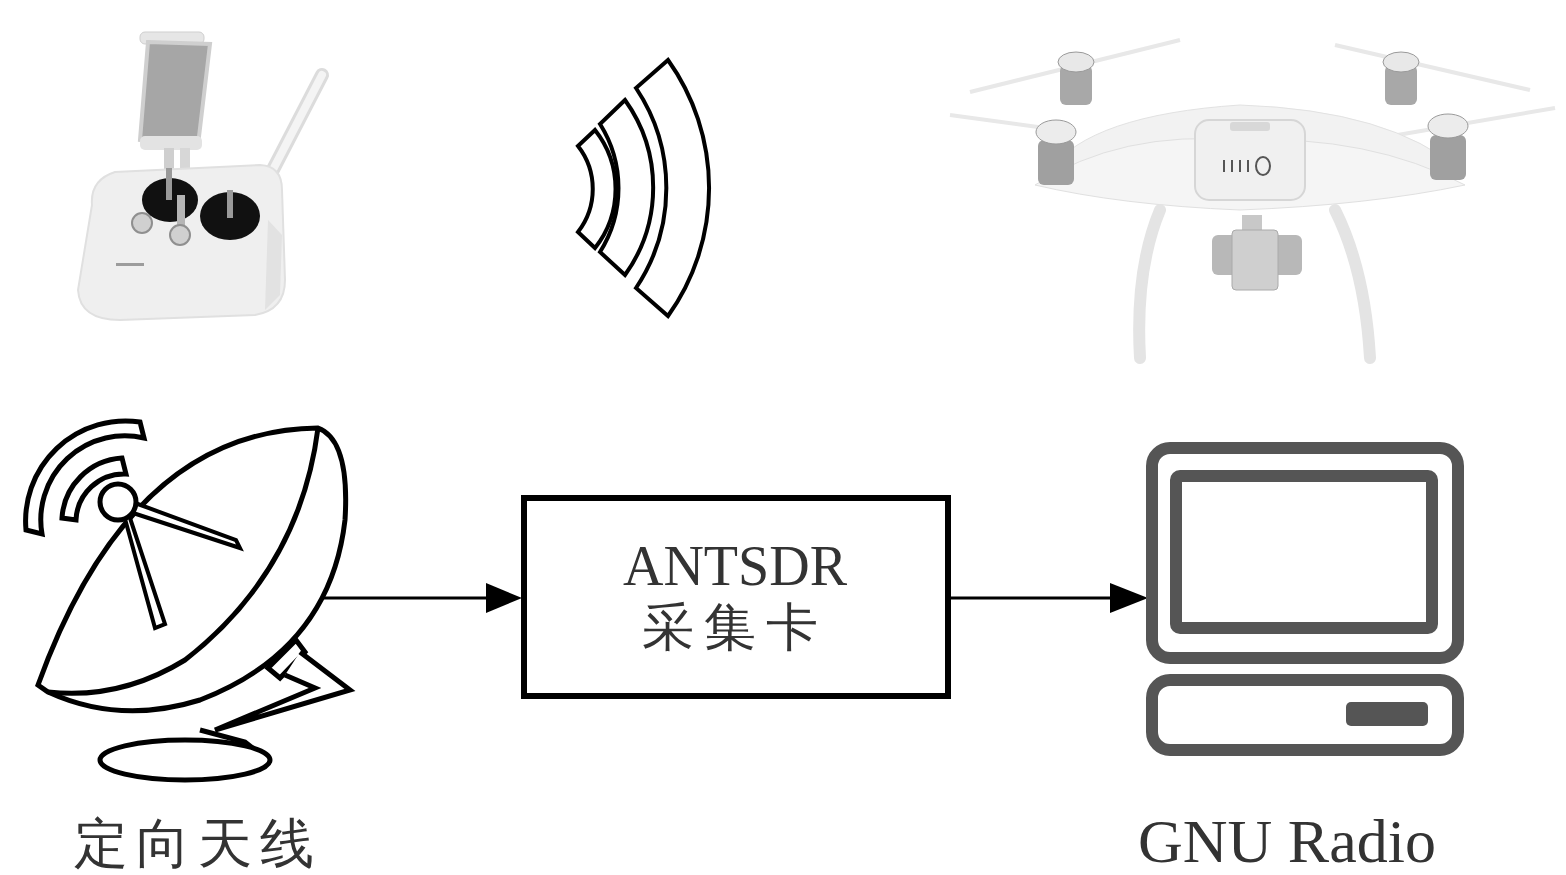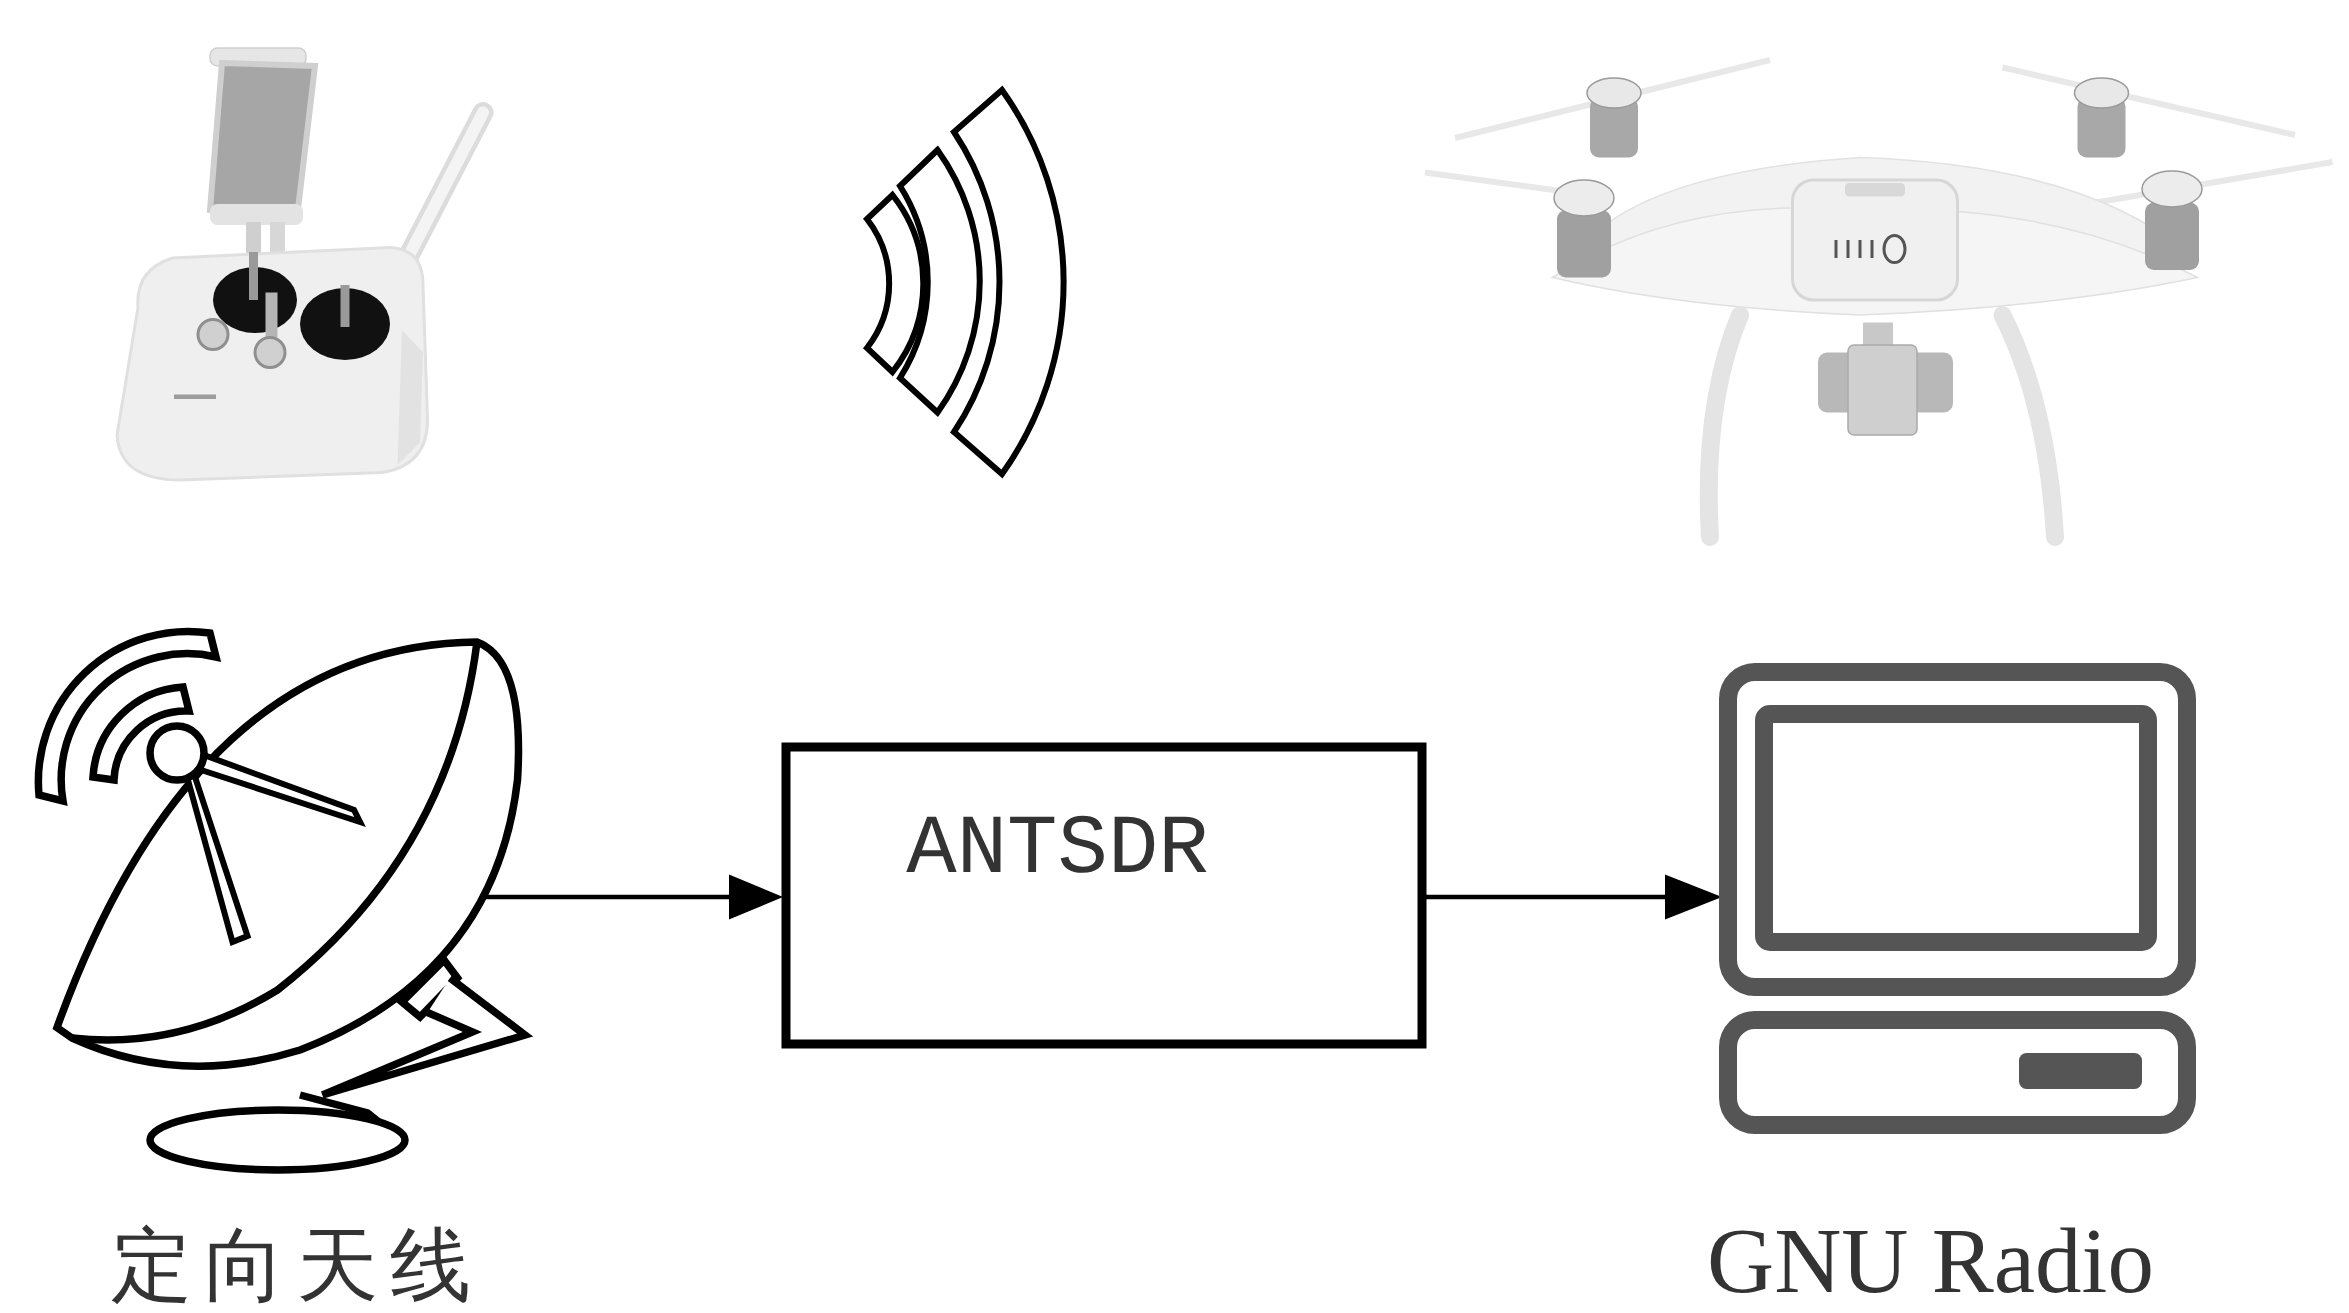--- a/index.html
+++ b/index.html
@@ -1,20 +1,20 @@
 <!DOCTYPE html>
 <html><head>
 <meta charset="utf-8">
 <style>
   html, body { margin: 0; padding: 0; background: #ffffff; }
   body { width: 1566px; height: 875px; position: relative; overflow: hidden; }
   .abs { position: absolute; }
   svg { position: absolute; left: 0; top: 0; }
   .label-serif { font-family: "Liberation Serif", "DejaVu Serif", serif; color: #333333; }
-  .box-text { position: absolute; left: 492px; top: 498px; width: 426px; text-align: center; font-family: Liberation Mono, monospace; }
+  .box-text { position: absolute; left: 522px; top: 498px; width: 426px; text-align: center; }
   .box-line1 { font-size: 56px; line-height: 64px; margin-top: 36px; letter-spacing: 0px; }
   .box-line2 { font-size: 52px; line-height: 60px; letter-spacing: 10px; }
   .caption-left { left: 74px; top: 808px; font-size: 54px; letter-spacing: 8px; }
   .caption-right { left: 1138px; top: 806px; font-size: 62px; }
 </style>
 </head>
 <body>
 
 <svg width="340" height="330" viewBox="0 0 340 330" style="left:60px;top:20px;">
 
@@ -104,20 +104,21 @@
   <line x1="322" y1="598" x2="488" y2="598" stroke="#000" stroke-width="3"></line>
   <polygon points="486,583 522,598 486,613" fill="#000"></polygon>
   <line x1="948" y1="598" x2="1112" y2="598" stroke="#000" stroke-width="3"></line>
   <polygon points="1110,583 1148,598 1110,613" fill="#000"></polygon>
 
   <rect x="524" y="498" width="424" height="198" fill="#fff" stroke="#000" stroke-width="6"></rect>
 </svg>
 
 <div class="box-text label-serif">
   <div class="box-line1">ANTSDR</div>
+  <div class="box-line2">采集卡</div>
 </div>
 
 <svg width="330" height="330" viewBox="0 0 330 330" style="left:1140px;top:440px;">
   <rect x="12" y="8" width="306" height="210" rx="18" fill="none" stroke="#555" stroke-width="12"></rect>
   <rect x="36" y="36" width="256" height="152" rx="4" fill="none" stroke="#555" stroke-width="12"></rect>
   <rect x="12" y="240" width="306" height="70" rx="18" fill="none" stroke="#555" stroke-width="12"></rect>
   <rect x="206" y="262" width="82" height="24" rx="5" fill="#555"></rect>
 </svg>
 
 <div class="abs label-serif caption-left">定向天线</div>

